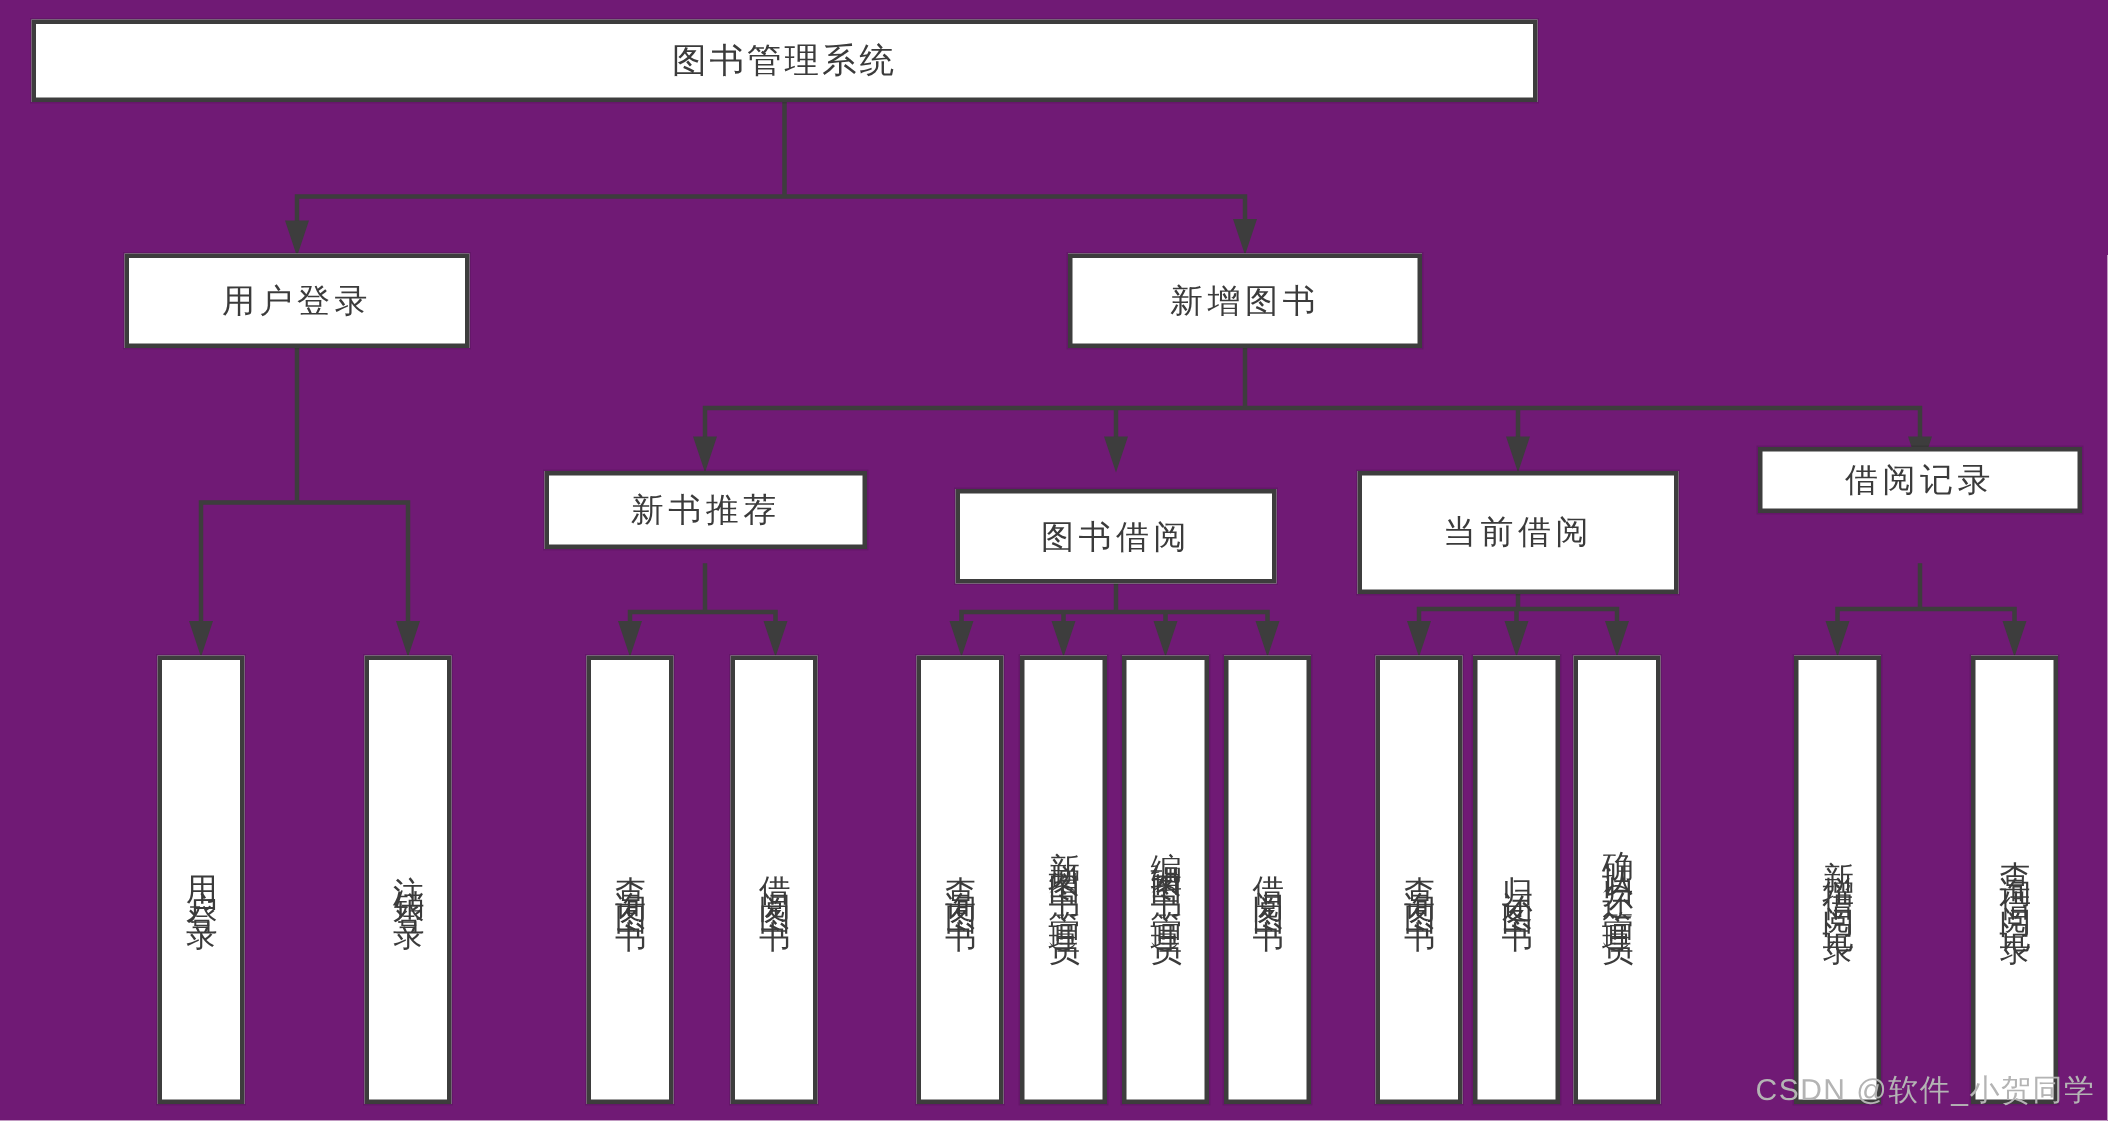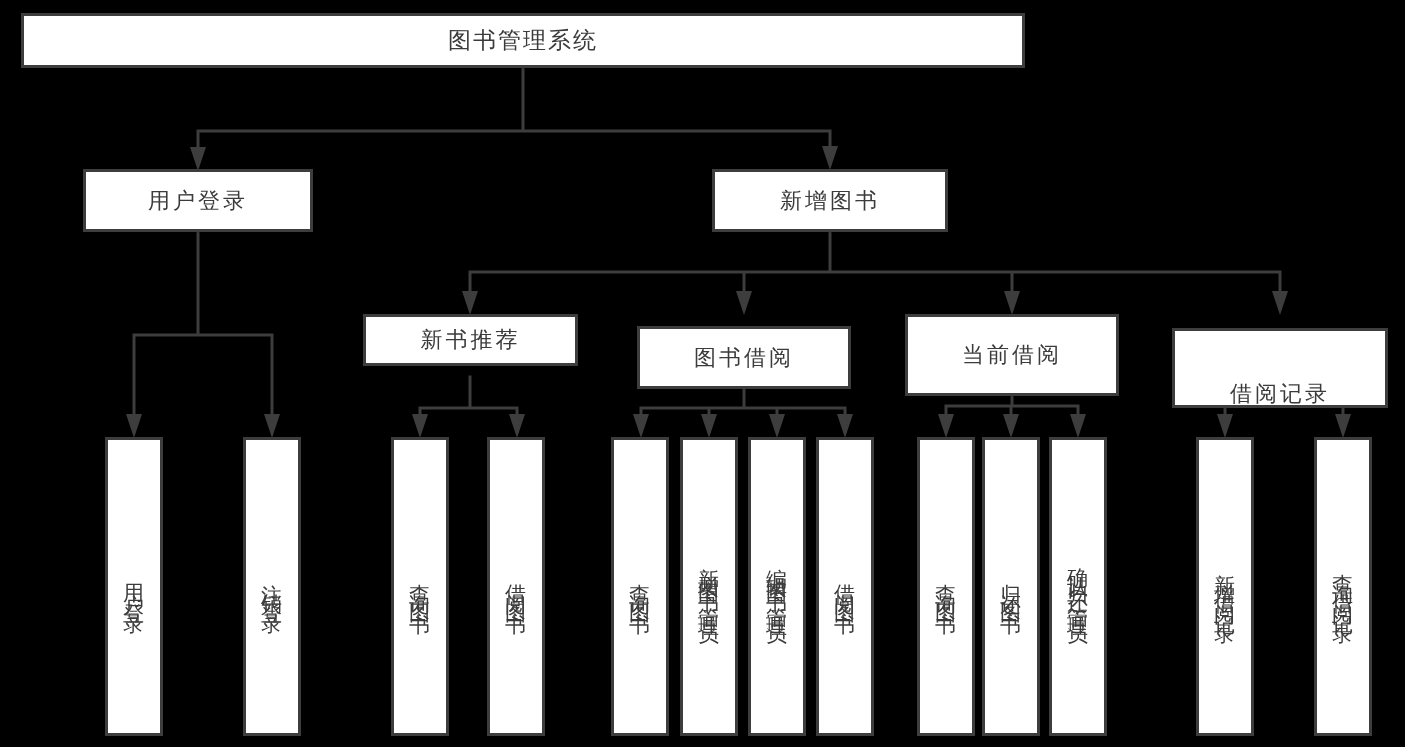--- a/index.html
+++ b/index.html
@@ -4,21 +4,21 @@
 <style>
   html, body {
     margin: 0;
     padding: 0;
     background: #ffffff;
   }
   #canvas {
     position: relative;
     width: 1405px;
     height: 747px;
-    background: #000000;
+    background: #701a75;
     overflow: hidden;
     font-family: "Liberation Sans", "DejaVu Sans", sans-serif;
     color: #3b3b3b;
   }
   #connectors {
     position: absolute;
     left: 0;
     top: 0;
     width: 1405px;
     height: 747px;
@@ -119,21 +119,21 @@
 
   <div class="node hbox" style="left:363px; top:314px; width:215px; height:52px;">
     <span class="lbl">新书推荐</span>
   </div>
   <div class="node hbox" style="left:637px; top:314px; width:214px; height:63px;margin-top:12px;">
     <span class="lbl">图书借阅</span>
   </div>
   <div class="node hbox" style="left:905px; top:314px; width:214px; height:82px;">
     <span class="lbl">当前借阅</span>
   </div>
-  <div class="node hbox" style="left:1172px; top:328px; width:216px; height:80px;align-items:flex-end;">
+  <div class="node hbox" style="left:1172px; top:298px; width:216px; height:44px;">
     <span class="lbl">借阅记录</span>
   </div>
 
   <div class="node vbox" style="left:105px;">
     <span class="lbl">用户登录</span>
   </div>
   <div class="node vbox" style="left:243px;">
     <span class="lbl">注销登录</span>
   </div>
 
@@ -167,14 +167,15 @@
     <span class="lbl">确认归还（管理员）</span>
   </div>
 
   <div class="node vbox" style="left:1196px;">
     <span class="lbl">新增借阅记录</span>
   </div>
   <div class="node vbox" style="left:1314px;">
     <span class="lbl">查询借阅记录</span>
   </div>
 
+  <div id="watermark">CSDN @软件_小贺同学</div>
 
 </div>
 
 </body></html>

